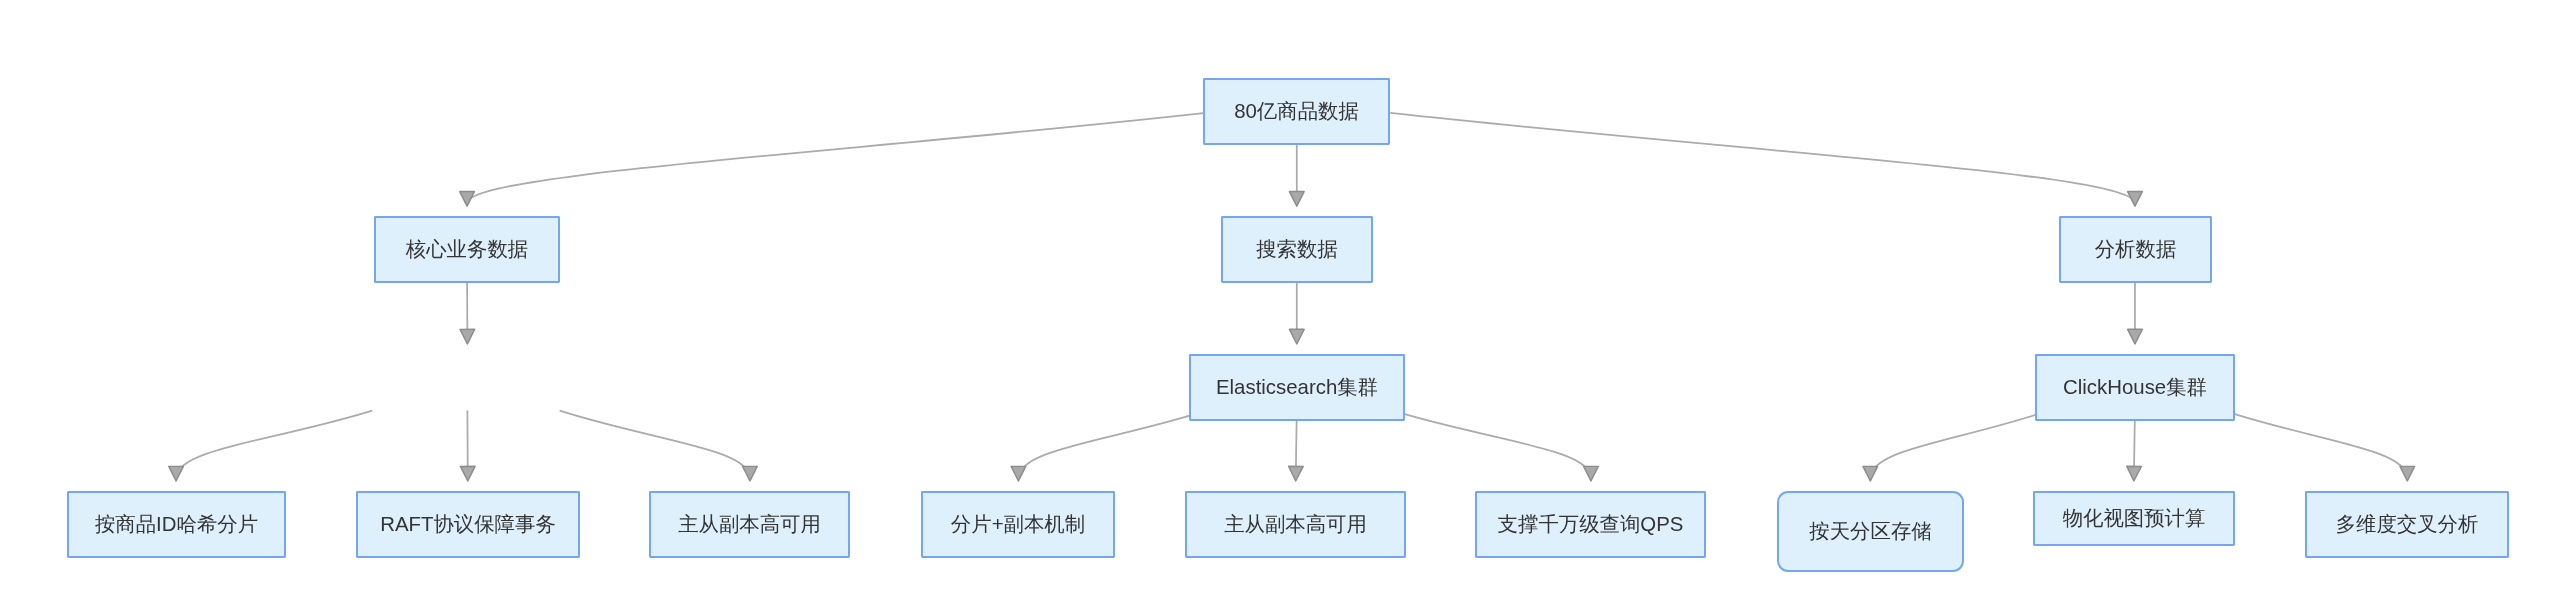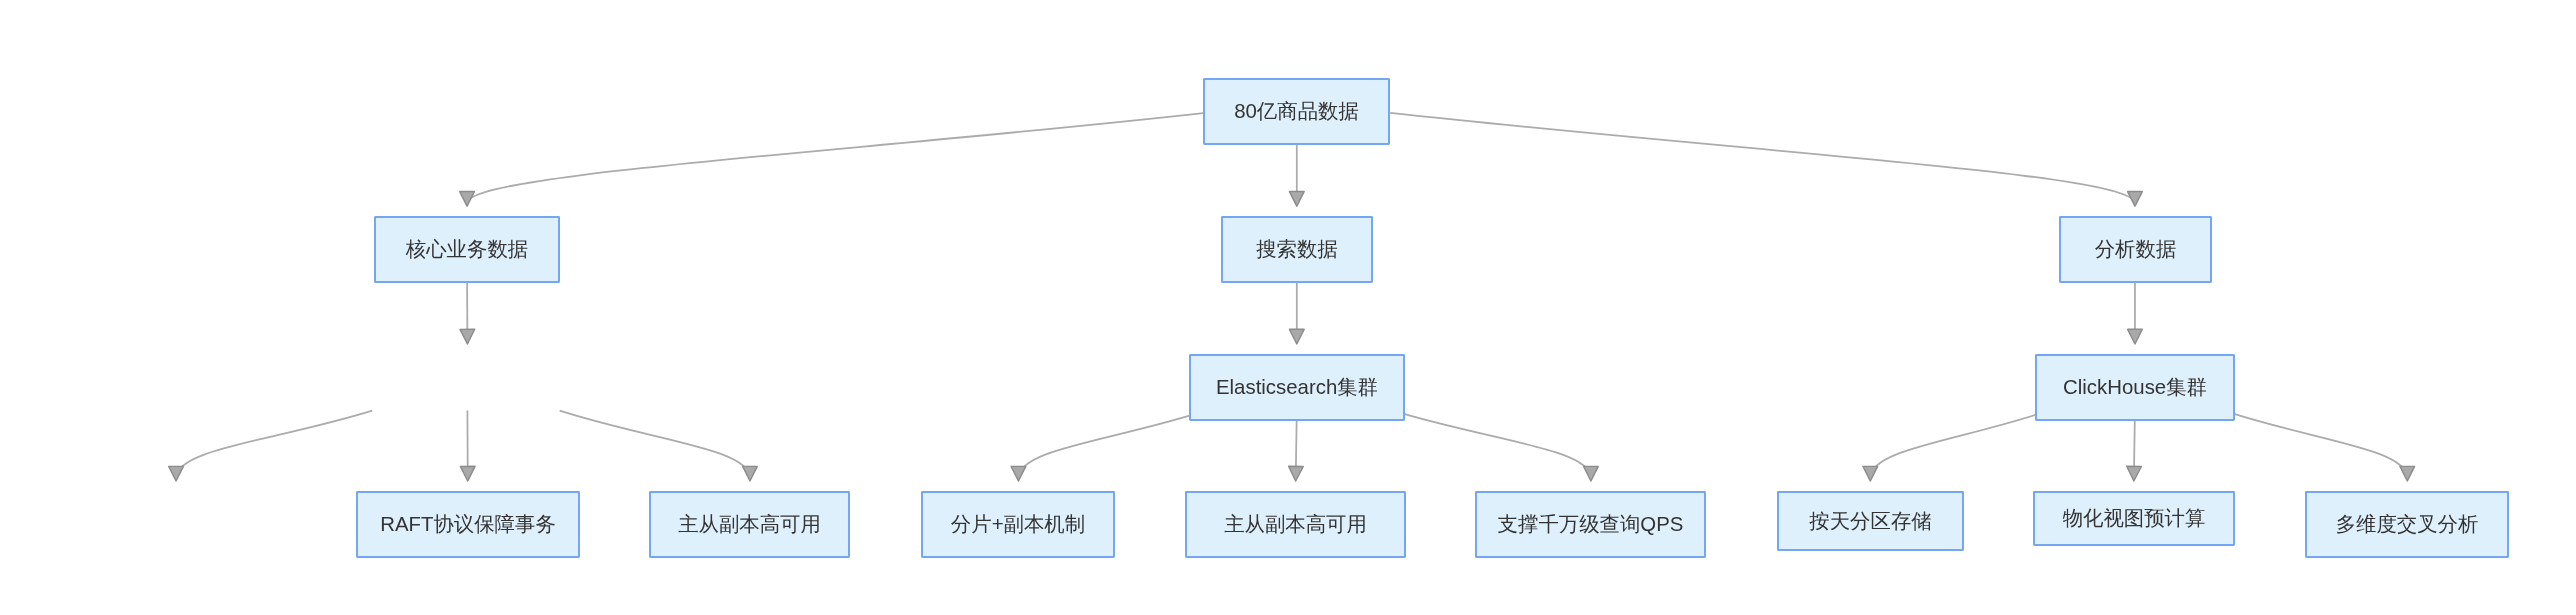--- a/index.html
+++ b/index.html
@@ -69,36 +69,39 @@
     </div>
     <div class="node" style="left: 2059px; top: 205px; width: 153px; height: 67px; background: rgb(223, 240, 253); border-color: rgb(117, 166, 242); border-width: 2.1px;">
       <span style="font-size: 20.4px; color: rgb(51, 51, 51);">分析数据</span>
     </div>
     <div class="node" style="left: 1189px; top: 343px; width: 216px; height: 67px; background: rgb(223, 240, 253); border-color: rgb(117, 166, 242); border-width: 2.1px;">
       <span style="font-size: 20.4px; color: rgb(51, 51, 51);">Elasticsearch集群</span>
     </div>
     <div class="node" style="left: 2035px; top: 343px; width: 200px; height: 67px; background: rgb(223, 240, 253); border-color: rgb(117, 166, 242); border-width: 2.1px;">
       <span style="font-size: 20.4px; color: rgb(51, 51, 51);">ClickHouse集群</span>
     </div>
+    <div class="node" style="left: 67px; top: 480px; width: 219px; height: 67px; background: rgb(223, 240, 253); border-color: rgb(117, 166, 242); border-width: 2.1px;">
+      <span style="font-size: 20.4px; color: rgb(51, 51, 51);">按商品ID哈希分片</span>
+    </div>
     <div class="node" style="left: 356px; top: 480px; width: 224px; height: 67px; background: rgb(223, 240, 253); border-color: rgb(117, 166, 242); border-width: 2.1px;">
       <span style="font-size: 20.4px; color: rgb(51, 51, 51);">RAFT协议保障事务</span>
     </div>
     <div class="node" style="left: 649px; top: 480px; width: 201px; height: 67px; background: rgb(223, 240, 253); border-color: rgb(117, 166, 242); border-width: 2.1px;">
       <span style="font-size: 20.4px; color: rgb(51, 51, 51);">主从副本高可用</span>
     </div>
     <div class="node" style="left: 921px; top: 480px; width: 194px; height: 67px; background: rgb(223, 240, 253); border-color: rgb(117, 166, 242); border-width: 2.1px;">
       <span style="font-size: 20.4px; color: rgb(51, 51, 51);">分片+副本机制</span>
     </div>
     <div class="node" style="left: 1185px; top: 480px; width: 221px; height: 67px; background: rgb(223, 240, 253); border-color: rgb(117, 166, 242); border-width: 2.1px;">
       <span style="font-size: 20.4px; color: rgb(51, 51, 51);">主从副本高可用</span>
     </div>
     <div class="node" style="left: 1475px; top: 480px; width: 231px; height: 67px; background: rgb(223, 240, 253); border-color: rgb(117, 166, 242); border-width: 2.1px;">
       <span style="font-size: 20.4px; color: rgb(51, 51, 51);">支撑千万级查询QPS</span>
     </div>
-    <div class="node" style="left: 1777px; top: 480px; width: 187px; height: 60px; background: rgb(223, 240, 253); border-color: rgb(117, 166, 242); border-width: 2.1px;">
+    <div class="node" style="left: 1777px; top: 480px; width: 187px; height: 81px; background: rgb(223, 240, 253); border-color: rgb(117, 166, 242); border-width: 2.1px; border-radius: 11px;">
       <span style="font-size: 20.4px; color: rgb(51, 51, 51);">按天分区存储</span>
     </div>
     <div class="node" style="left: 2033px; top: 480px; width: 202px; height: 55px; background: rgb(223, 240, 253); border-color: rgb(117, 166, 242); border-width: 2.1px;">
       <span style="font-size: 20.4px; color: rgb(51, 51, 51);">物化视图预计算</span>
     </div>
     <div class="node" style="left: 2305px; top: 480px; width: 204px; height: 67px; background: rgb(223, 240, 253); border-color: rgb(117, 166, 242); border-width: 2.1px;">
       <span style="font-size: 20.4px; color: rgb(51, 51, 51);">多维度交叉分析</span>
     </div>
   </div>
 

